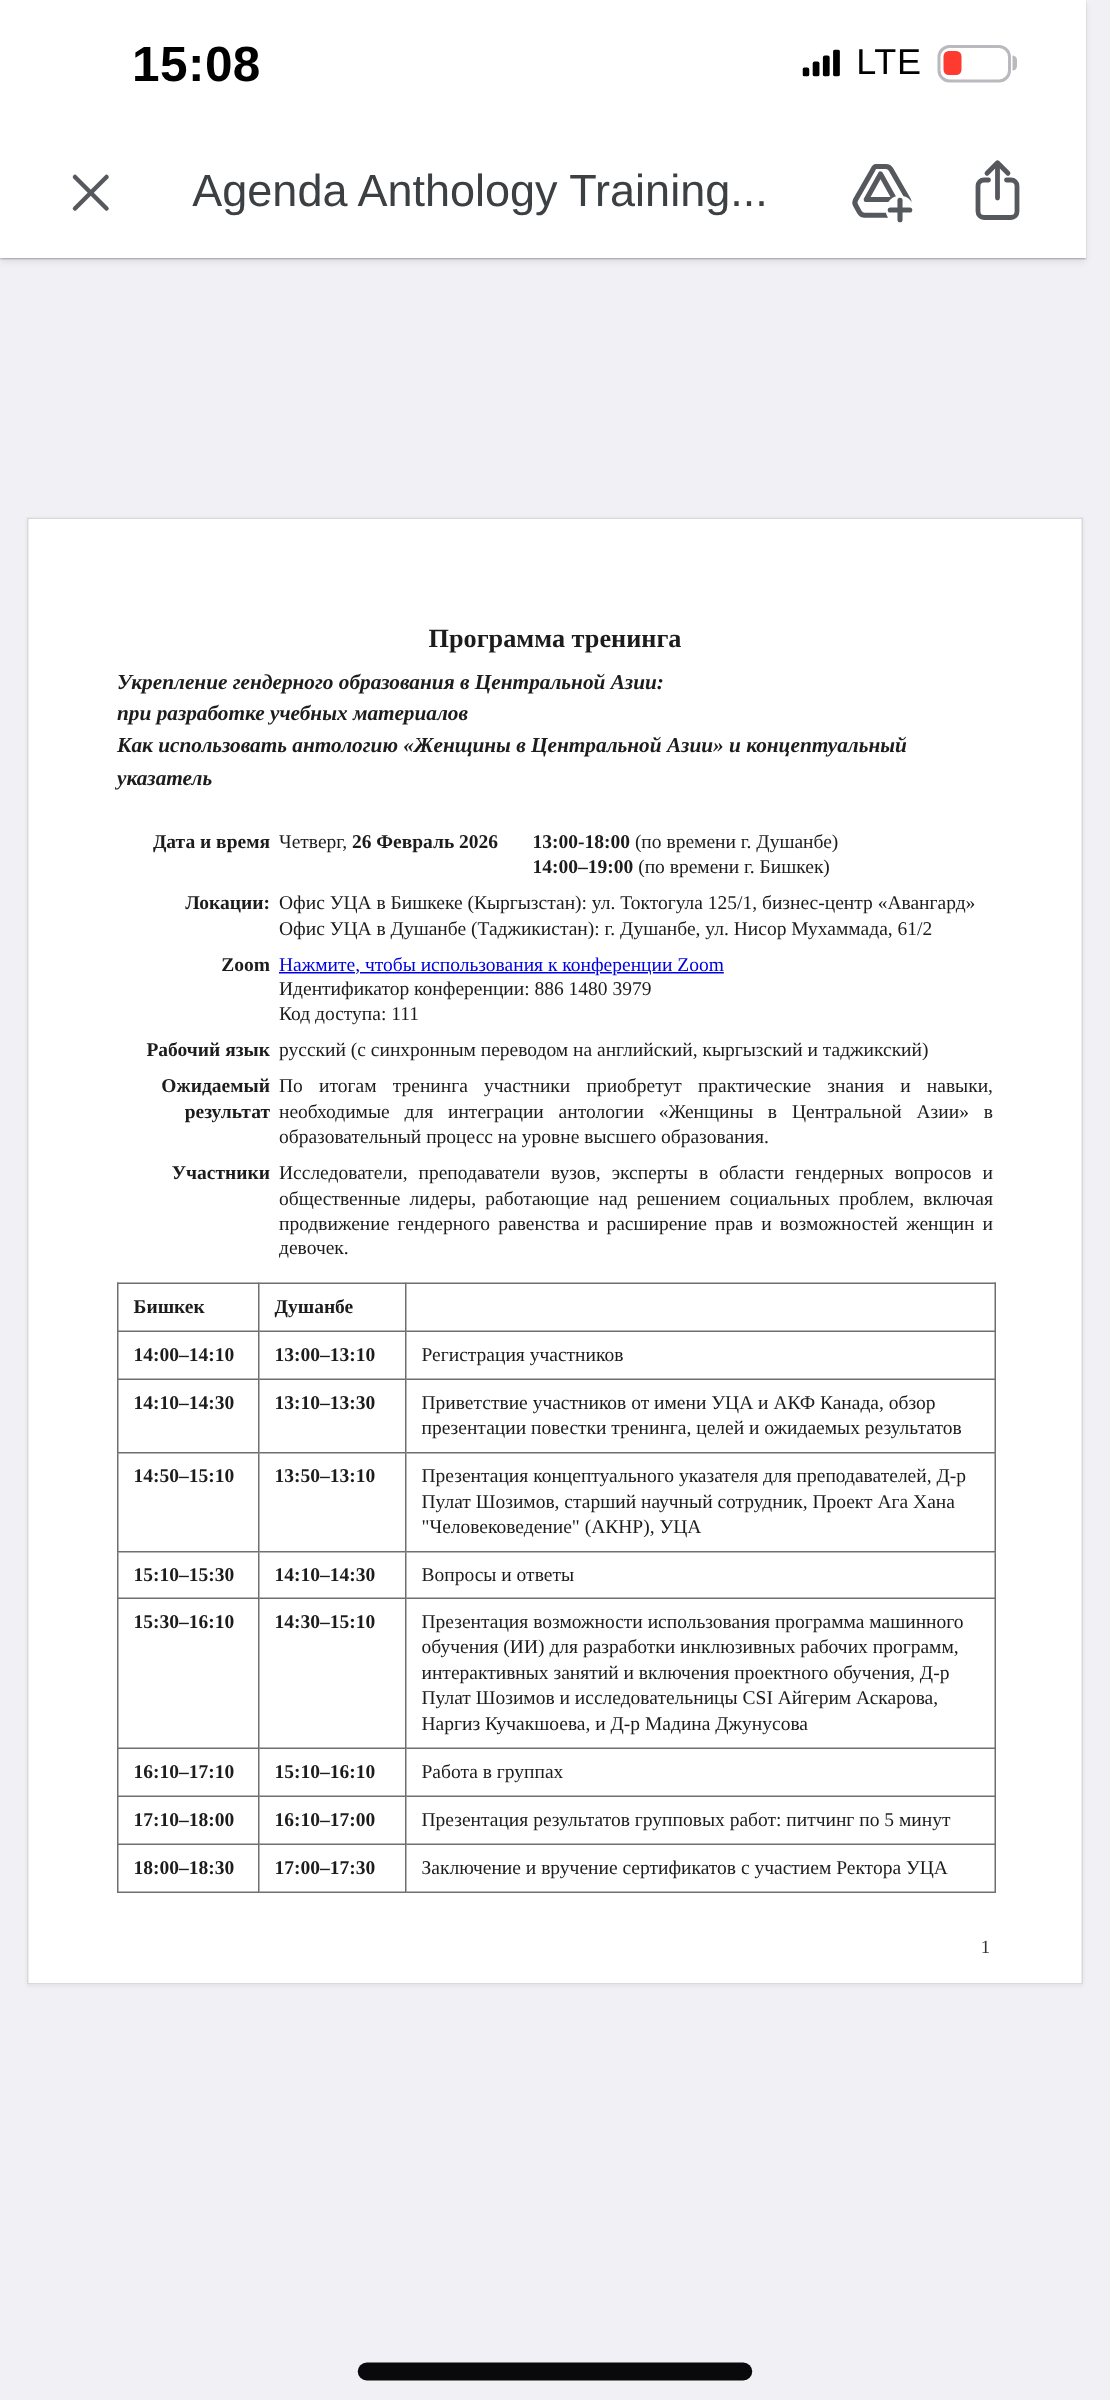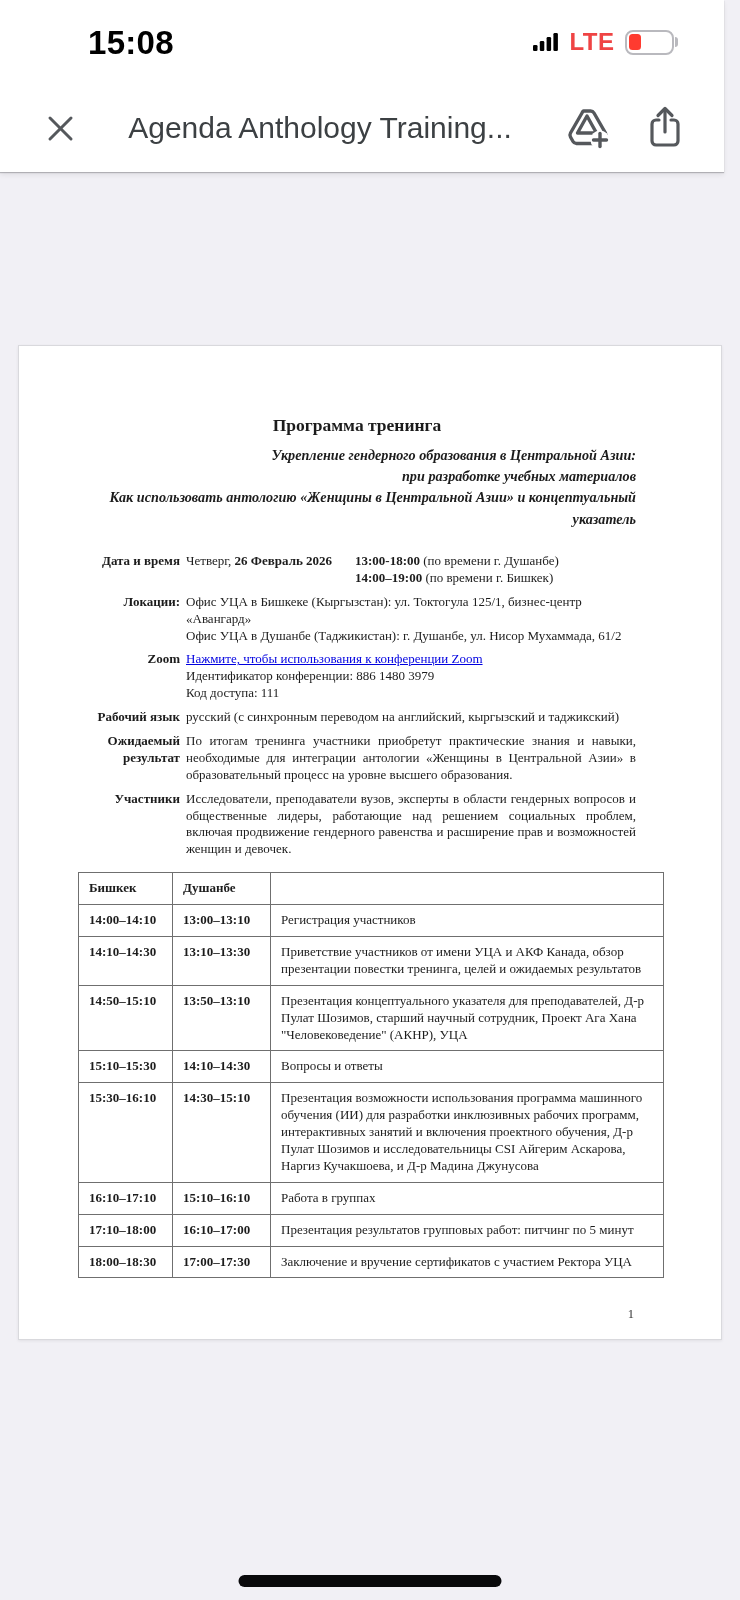--- a/index.html
+++ b/index.html
@@ -16,21 +16,21 @@
     box-shadow:0 1px 1px rgba(60,60,67,.30), 0 3px 5px rgba(0,0,0,.07);
   }
   .status-time {
     position:absolute; left:88px; top:24px;
     font-size:33px; font-weight:700; color:#000; letter-spacing:.3px;
   }
   .status-right {
     position:absolute; right:46px; top:27px;
     display:flex; align-items:center; gap:10px; height:30px;
   }
-  .lte { font-size:24px; font-weight:700; color:#ef4444; letter-spacing:.5px; }
+  .lte { font-size:24px; font-weight:400; color:#000000; letter-spacing:.5px; }
   .battery-wrap { display:flex; align-items:center; }
   .battery {
     position:relative; width:45px; height:21px;
     border:2px solid #b9b9be; border-radius:8px; background:#fff;
   }
   .battery-level {
     position:absolute; left:2.5px; top:2.5px; width:12px; height:16px;
     border-radius:3.5px;
   }
   .battery-cap {
@@ -55,25 +55,25 @@
 
   
   .card {
     position:absolute; top:345px; left:18px; width:704px;
     background:#ffffff; box-sizing:border-box;
     border:1px solid #d9d9dd;
     box-shadow:0 1px 3px rgba(0,0,0,.07);
   }
   .doc {
     font-family:"Liberation Serif", serif; color:#1c1c1c;
-    padding:68px 85px 16px 59px;
+    padding:68px 59px 16px 59px;
     font-size:13px; line-height:1.3;
   }
   .doc-title { text-align:center; font-size:17.5px; font-weight:700; margin-bottom:8px; }
-  .doc-subtitle { text-align:right; font-size:14.2px; font-weight:700; font-style:italic; line-height:1.5; }
+  .doc-subtitle { text-align:left; font-size:14.2px; font-weight:700; font-style:italic; line-height:1.5; }
 
   .fields {
     margin-top:23px;
     display:grid; grid-template-columns:102px 1fr;
     column-gap:6px; row-gap:7px;
   }
   .f-label { text-align:right; font-weight:700; }
   .date-row { display:flex; }
   .date-left { width:169px; flex:none; }
   .zoom-link { color:#0000e0; text-decoration:underline; cursor:pointer; }

